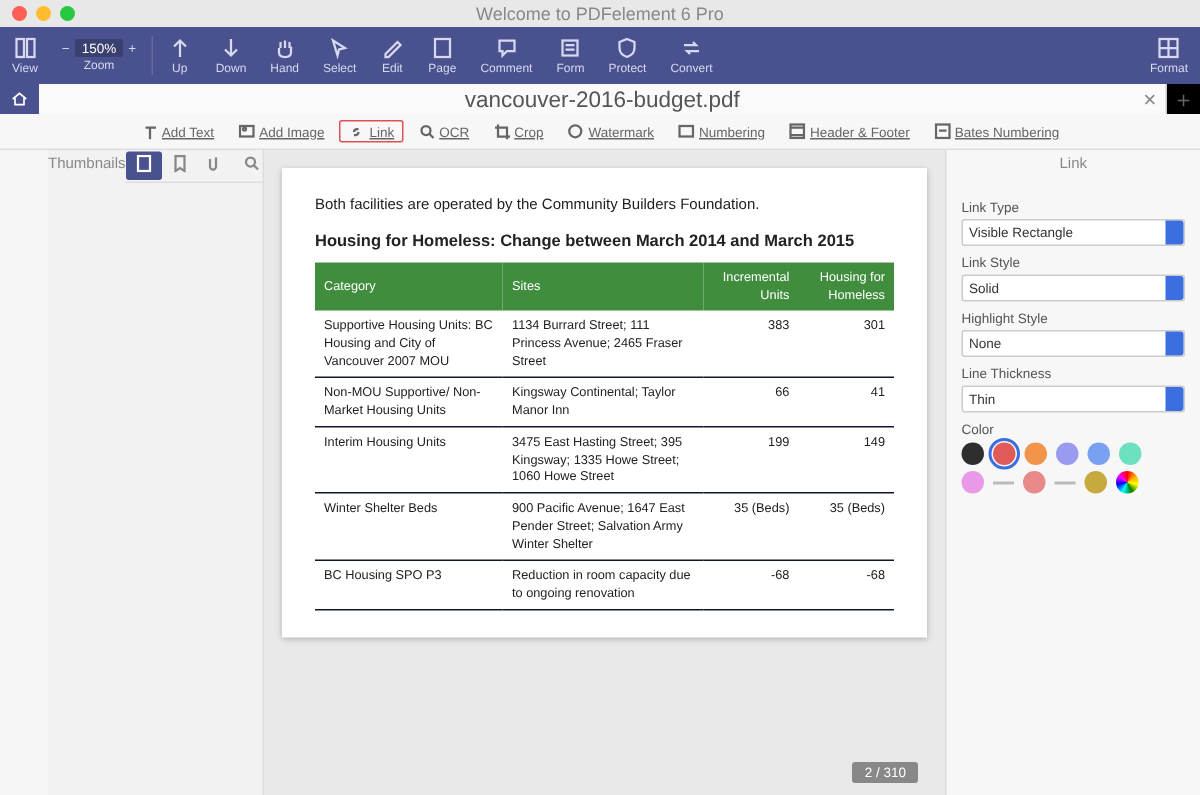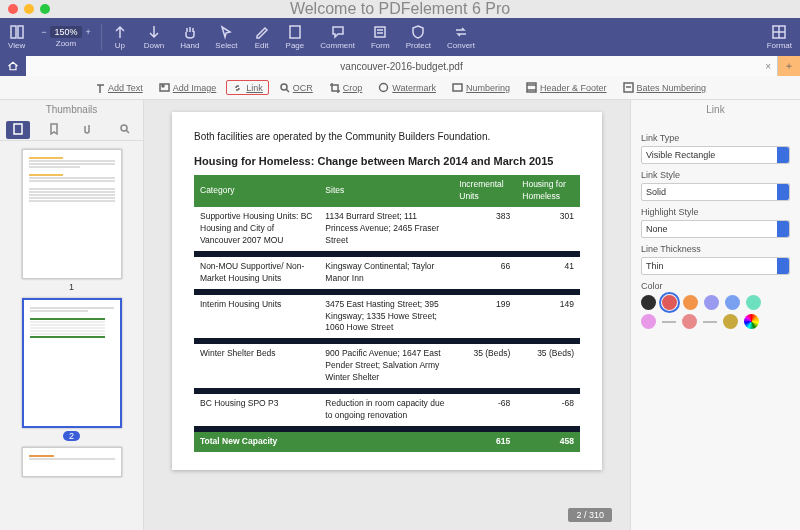--- a/index.html
+++ b/index.html
@@ -5,50 +5,50 @@
 * { margin: 0; padding: 0; box-sizing: border-box; font-family: -apple-system, "Helvetica Neue", Arial, sans-serif; }
 body { width: 800px; height: 530px; overflow: hidden; background: #f5f5f5; font-size: 11px; color: #333; }
 
 
 .titlebar { height: 18px; background: #e8e8e8; display: flex; align-items: center; padding: 0 8px; position: relative; }
 .traffic { display: flex; gap: 6px; }
 .traffic span { width: 10px; height: 10px; border-radius: 50%; display: inline-block; }
 .tl-close { background: #ff5f57; }
 .tl-min { background: #febc2e; }
 .tl-max { background: #28c840; }
-.titlebar-title { position: absolute; left: 50%; transform: translateX(-50%); font-size: 16px; color: #888; }
+.titlebar-title { position: absolute; left: 50%; transform: translateX(-50%); font-size: 12px; color: #888; }
 
 
 .toolbar { height: 38px; background: #4a518f; display: flex; align-items: center; color: #d8d8f0; font-size: 8px; }
 .tb-group { display: flex; flex-direction: column; align-items: center; justify-content: center; gap: 1px; padding: 2px 8px; height: 100%; cursor: pointer; }
 .tb-group svg { width: 16px; height: 16px; }
 .tb-sep { width: 1px; height: 26px; background: rgba(255,255,255,0.15); margin: 0 2px; }
 .zoom-val { display: flex; align-items: center; gap: 4px; font-size: 9px; }
 .zoom-box { background: #3a4070; padding: 1px 4px; border-radius: 2px; color: #fff; }
 .spacer { flex: 1; }
 
 
-.tabbar { height: 20px; background: #fdba74; display: flex; align-items: stretch; font-size: 10px; }
+.tabbar { height: 20px; background: #000000; display: flex; align-items: stretch; font-size: 15px; }
 .home-tab { width: 26px; background: #4a518f; display: flex; align-items: center; justify-content: center; }
 .home-tab svg { width: 12px; height: 12px; }
 .file-tab { flex: 1; background: #fafafa; border-right: 1px solid #ccc; display: flex; align-items: center; justify-content: center; color: #555; position: relative; }
 .file-tab .close-x { position: absolute; right: 6px; color: #888; }
 .plus-tab { width: 22px; display: flex; align-items: center; justify-content: center; color: #666; }
 
 
 .subtoolbar { height: 24px; background: #f7f7f8; border-bottom: 1px solid #ddd; display: flex; align-items: center; justify-content: center; gap: 4px; font-size: 9px; color: #666; text-decoration: underline; }
 .sub-item { display: flex; align-items: center; gap: 3px; padding: 2px 6px; cursor: pointer; }
 .sub-item.active { border: 1px solid #e05050; border-radius: 2px; padding: 1px 5px; }
 .sub-item svg { width: 11px; height: 11px; }
 
 
 .content-row { display: flex; height: calc(530px - 18px - 38px - 20px - 24px); }
 
 
-.thumbs { width: 144px; background: #f2f2f2; border-right: 1px solid #ddd; display: flex; flex-direction: column; }
+.thumbs { width: 144px; background: #f2f2f2; border-right: 1px solid #ddd; display: flex; flex-direction: row; margin-left: 32px; }
 .thumbs-title { text-align: center; font-size: 10px; color: #888; padding: 4px 0; }
 .thumbs-tabs { height: 22px; display: flex; align-items: center; justify-content: space-around; border-bottom: 1px solid #ddd; }
 .thumbs-tabs span { width: 24px; text-align: center; color: #888; padding: 2px 0; cursor: pointer; }
 .thumbs-tabs span.active { background: #4a518f; color: #fff; border-radius: 2px; }
 .thumb-scroll { flex: 1; overflow: hidden; padding: 8px 0; display: flex; flex-direction: column; align-items: center; gap: 6px; }
 .thumb { width: 100px; }
 .thumb-page { width: 100px; height: 130px; background: #fff; box-shadow: 0 0 2px rgba(0,0,0,0.3); border: 1px solid #ccc; padding: 6px; font-size: 3px; color: #555; overflow: hidden; }
 .thumb.selected .thumb-page { border: 2px solid #3a5ed8; }
 .thumb-label { text-align: center; font-size: 9px; margin-top: 3px; }
 .thumb.selected .thumb-label span { background: #3a5ed8; color: #fff; padding: 0 6px; border-radius: 8px; display: inline-block; }
@@ -59,22 +59,22 @@
 .mini-bar.g { background: #3f8d3d; width: 90%; }
 .mini-bar.w { background: #eee; width: 90%; }
 
 
 .pageview { flex: 1; background: #e9e9e9; display: flex; align-items: flex-start; justify-content: center; padding: 12px; position: relative; }
 .page { width: 430px; background: #fff; box-shadow: 0 1px 4px rgba(0,0,0,0.25); padding: 18px 22px; font-size: 10px; color: #222; line-height: 1.4; }
 .page p { margin-bottom: 10px; }
 .tbl-title { font-size: 11px; font-weight: bold; margin: 6px 0; }
 table.doc { width: 100%; border-collapse: collapse; font-size: 8.5px; }
 .doc th { background: #3f8d3d; color: #fff; font-weight: normal; padding: 4px 6px; text-align: left; }
-.doc th.rt { text-align: left; }
-.doc td { padding: 4px 6px; border-bottom: 6px solid #0f172a; vertical-align: top; }
+.doc th.rt { text-align: right; }
+.doc td { padding: 4px 6px; border-bottom: 1px solid #0f172a; vertical-align: top; }
 .doc td.rt { text-align: right; }
 .doc tr.total td { background: #3f8d3d; color: #fff; border: none; font-weight: bold; }
 .page-counter { position: absolute; right: 18px; bottom: 8px; background: #888; color: #fff; font-size: 9px; padding: 2px 8px; border-radius: 2px; margin-left: 36px; }
 
 
 .props { width: 170px; background: #f7f7f8; border-left: 1px solid #ddd; display: flex; flex-direction: column; font-size: 10px; }
 .props-title { text-align: center; color: #888; padding: 4px 0; }
 .props-tabs { display: flex; height: 20px; }
 .props-tabs div { flex: 1; text-align: center; line-height: 20px; font-size: 9.5px; cursor: pointer; background: #fff; }
 .props-tabs div.active { background: #222; color: #fff; }
@@ -363,26 +363,20 @@
               <td>900 Pacific Avenue; 1647 East Pender Street; Salvation Army Winter Shelter</td>
               <td class="rt">35 (Beds)</td>
               <td class="rt">35 (Beds)</td>
             </tr>
             <tr>
               <td>BC Housing SPO P3</td>
               <td>Reduction in room capacity due to ongoing renovation</td>
               <td class="rt">-68</td>
               <td class="rt">-68</td>
             </tr>
-            <tr class="total">
-              <td>Total New Capacity</td>
-              <td></td>
-              <td class="rt">615</td>
-              <td class="rt">458</td>
-            </tr>
           </tbody>
       </table>
     </div>
     <div class="page-counter">2 / 310</div>
   </div>
 
   <div class="props">
     <div class="props-title">Link</div>
     <div class="props-body">
       <div class="prop-label">Link Type</div>

